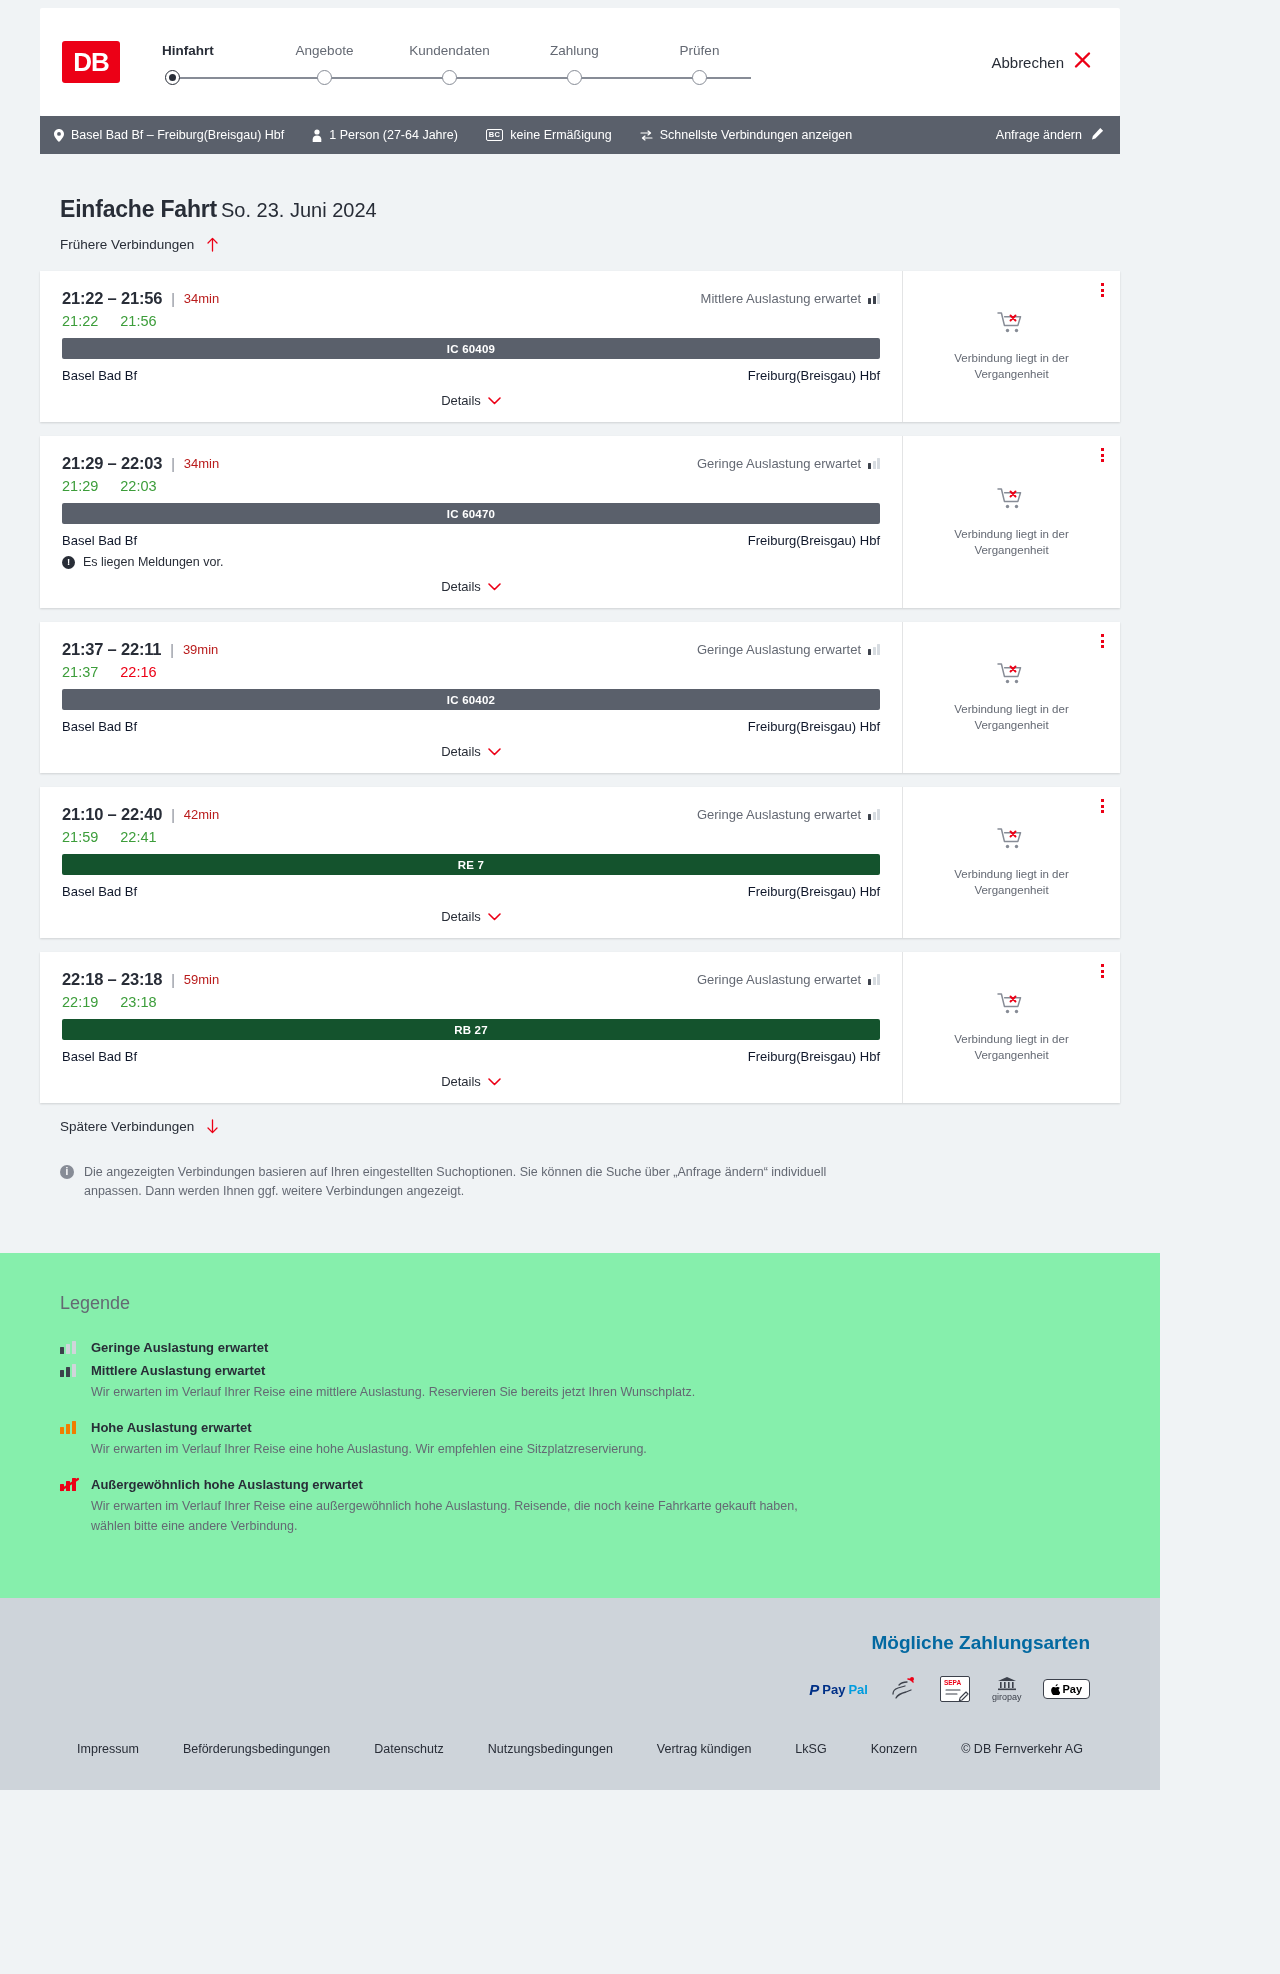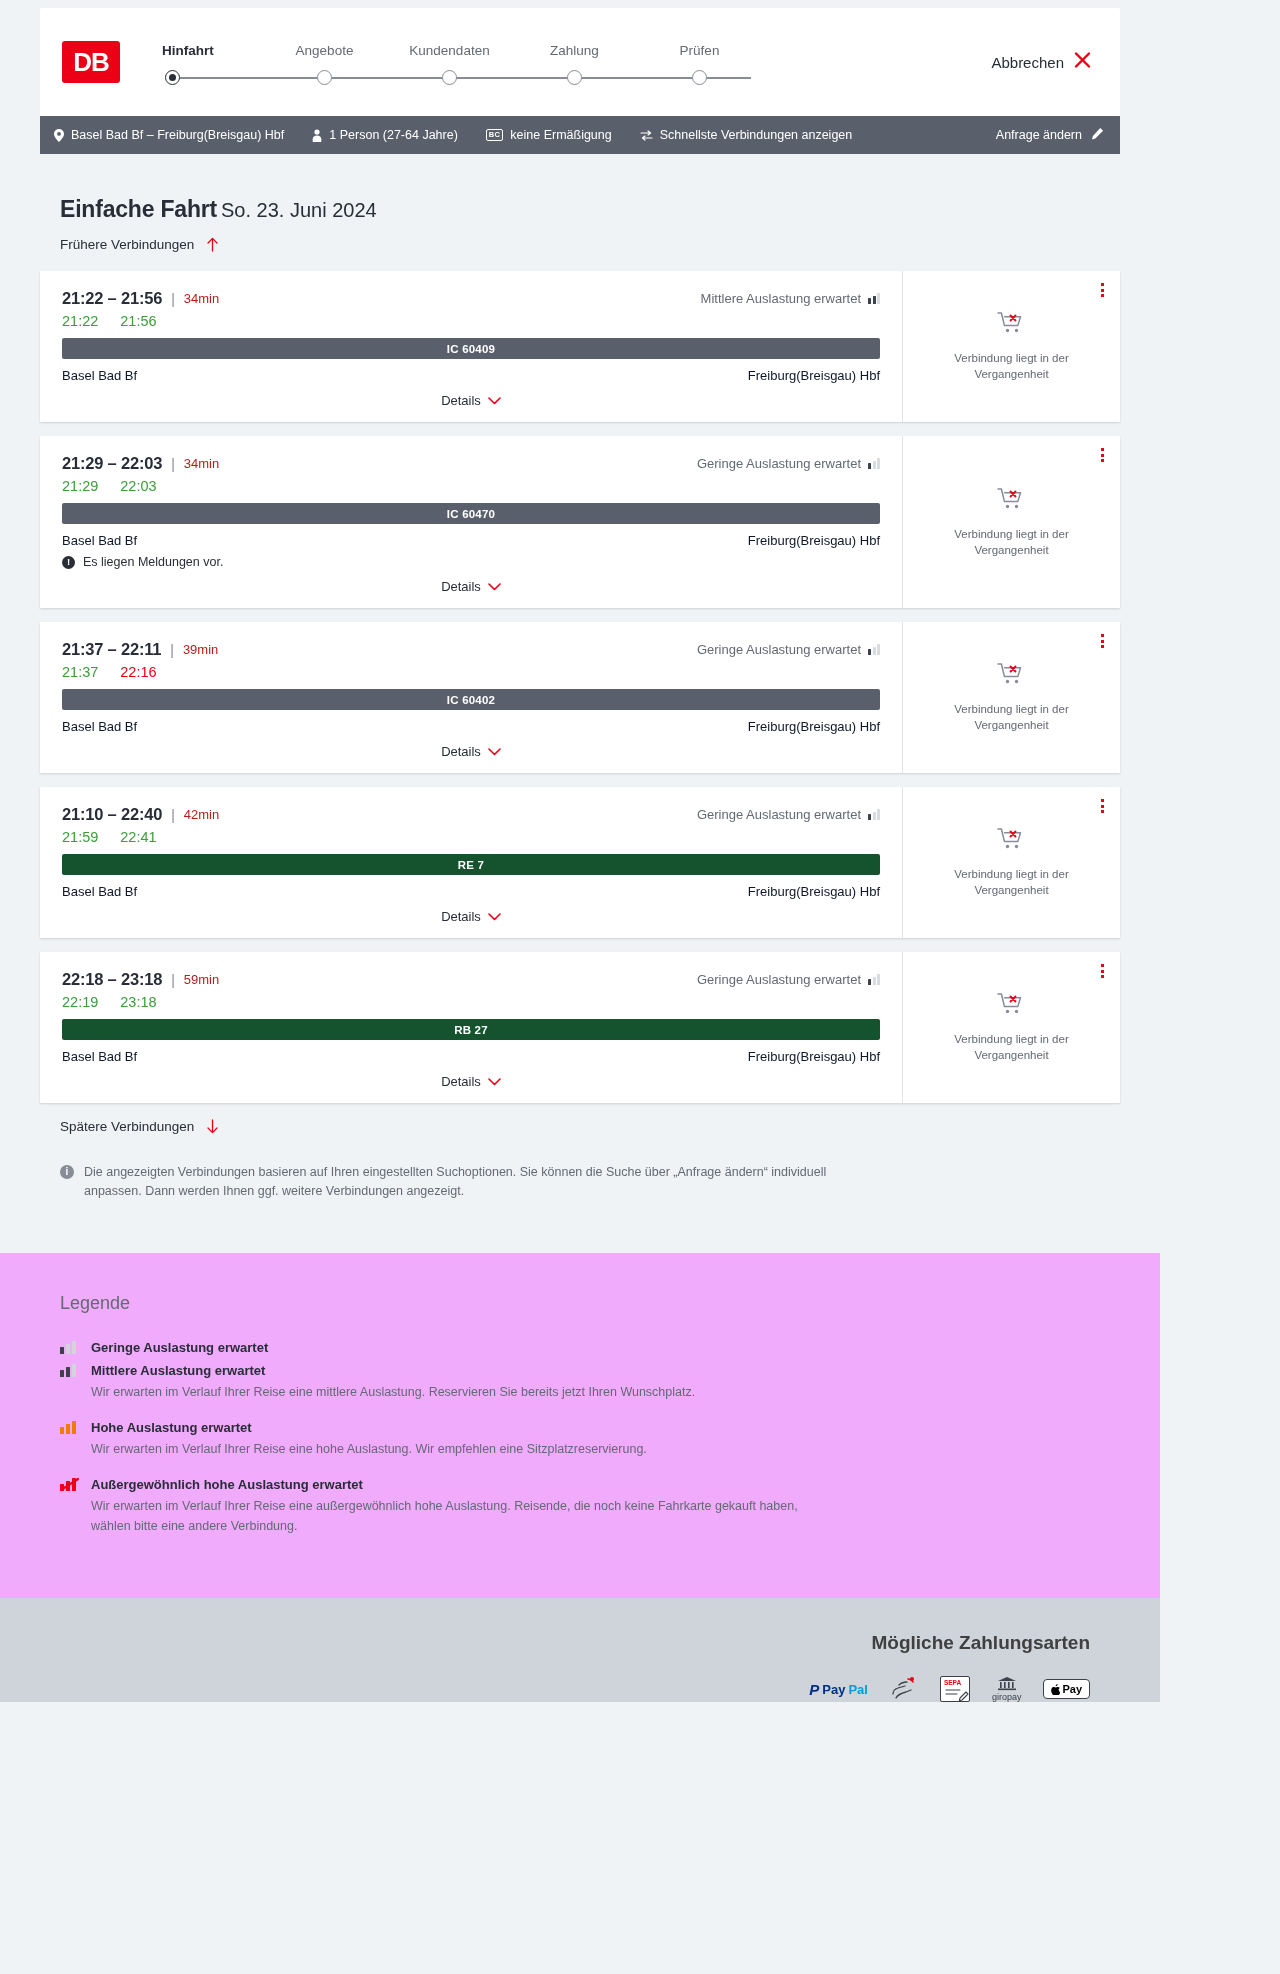--- a/index.html
+++ b/index.html
@@ -174,21 +174,21 @@
   }
   .note-ico{
     width:14px;height:14px;border-radius:50%;background:#878c96;color:#fff;
     font-size:10px;font-weight:bold;display:flex;align-items:center;justify-content:center;
     flex:0 0 auto; margin-top:2px; line-height:1;
   }
   .note-text{ font-size:12.5px; color:#646973; line-height:1.5; }
 
   
   .legend-sec{
-    background:#f0abfc; margin-top:52px; padding:40px 40px 44px 60px;
+    background:#86efac; margin-top:52px; padding:40px 40px 44px 60px;
   }
   .legend-title{ font-size:18px; color:#646973; margin-bottom:26px;}
   .leg-item{ margin-bottom:8px; }
   .leg-head{ display:flex; align-items:center; gap:12px; }
   .leg-label{ font-size:13px; font-weight:bold; color:#282d37;}
   .leg-desc{
     font-size:12.5px; color:#646973; margin:5px 0 18px 31px;
     line-height:1.55; max-width:740px;
   }
   .leg-bars{ display:flex; align-items:flex-end; gap:2px; height:13px; width:19px;}
@@ -199,21 +199,21 @@
   .leg-bars.high i{background:#f07d00;}
   .leg-bars.vhigh i{background:#ec0016;}
   .leg-vhigh-wrap{ position:relative; width:19px;height:13px;}
   .leg-slash{
     position:absolute; left:-1px; top:-1px; width:21px;height:15px;
   }
 
   
   .footer{ background:#ced4da; padding:34px 40px 0 40px; }
   .pay-block{ text-align:right; padding-right:30px;}
-  .pay-title{ font-size:19px; font-weight:bold; color:#404040; margin-bottom:22px;}
+  .pay-title{ font-size:19px; font-weight:bold; color:#0369a1; margin-bottom:22px;}
   .pay-icons{ display:flex; gap:22px; justify-content:flex-end; align-items:center;}
   .pay-ico{ height:26px; display:flex; align-items:center; justify-content:center;}
   .paypal{
     display:flex;align-items:center;gap:3px;font-size:13px;font-weight:bold;
   }
   .pp-p{ color:#003087; font-style:italic; font-weight:bold; font-size:15px;}
   .pp-text1{ color:#003087; } .pp-text2{ color:#009cde; }
   .sepa-box{
     width:30px;height:26px;border:1.2px solid #3c414b;border-radius:2px;
     position:relative; background:#fff;
@@ -732,15 +732,25 @@
             <svg width="9" height="11" viewBox="0 0 9 11" aria-hidden="true" style="margin-right:1px">
               <path d="M6.2 1.6c.5-.6.4-1.4.4-1.6-.4 0-1 .3-1.4.7-.4.4-.6 1-.5 1.5.5 0 1.1-.3 1.5-.6zM7.6 6.1c0-1.4 1.1-2 1.2-2.1-.6-.9-1.6-1-2-1-.9-.1-1.7.5-2.1.5-.4 0-1.1-.5-1.8-.5-.9 0-1.8.5-2.3 1.4-1 1.7-.2 4.2.7 5.6.5.7 1 1.4 1.8 1.4.7 0 1-.4 1.9-.4.9 0 1.1.4 1.8.4.8 0 1.3-.7 1.8-1.4.5-.8.7-1.6.8-1.6 0 0-1.6-.6-1.6-2.3z" fill="#000"></path>
             </svg>
             <span>Pay</span>
           </span>
         </div>
 
       </div>
     </div>
 
+    <div class="footer-links" id="footer-links">
+        <span class="flink">Impressum</span>
+        <span class="flink">Beförderungsbedingungen</span>
+        <span class="flink">Datenschutz</span>
+        <span class="flink">Nutzungsbedingungen</span>
+        <span class="flink">Vertrag kündigen</span>
+        <span class="flink">LkSG</span>
+        <span class="flink">Konzern</span>
+        <span class="flink copy">© DB Fernverkehr AG</span>
+      </div>
   </div>
 
 </div>
 
 </body></html>

